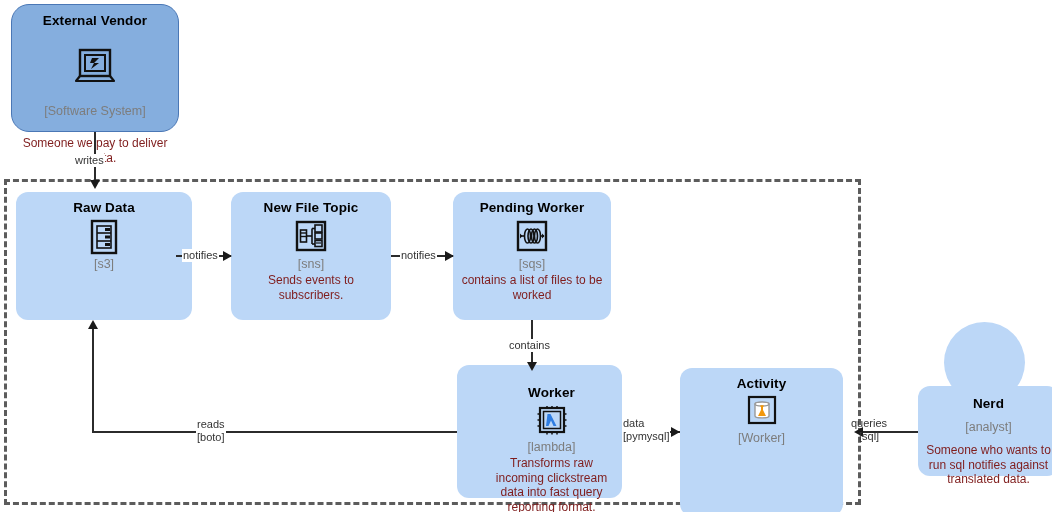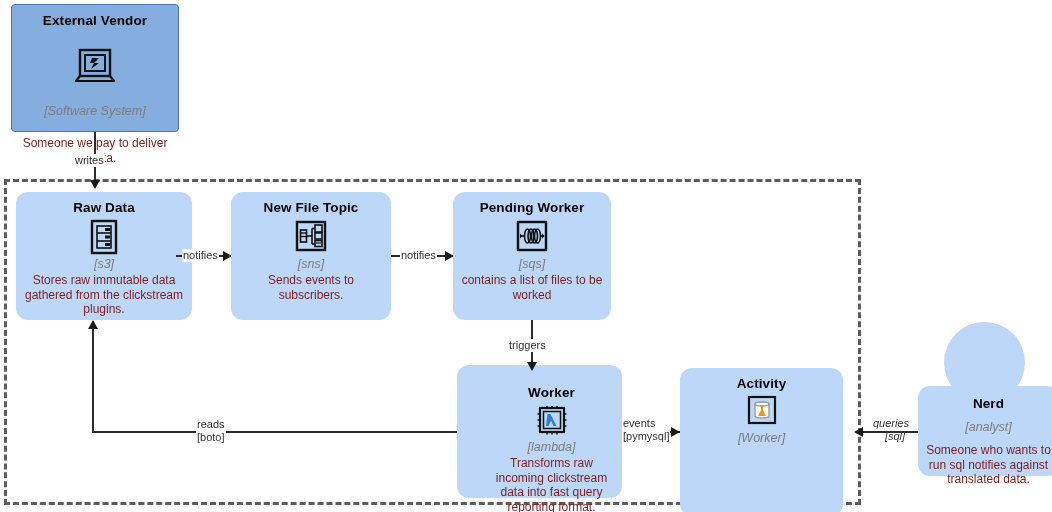--- a/index.html
+++ b/index.html
@@ -33,34 +33,33 @@
     text-align:center;
     padding:6px 8px 8px 8px;
     display:flex;
     flex-direction:column;
     align-items:center;
     justify-content:flex-start;
   }
   .node.system{
     background:#85aede;
     border:1px solid #4a77b5;
-    border-radius:4px;
+    border-radius:18px;
     gap:16px;
   }
   .node .title{
     font-size:13.5px;
     font-weight:bold;
     color:#000000;
     line-height:1.15;
     margin-top:2px;
     letter-spacing:0.1px;
   }
   .node .tech{
     font-size:12.5px;
-    font-style:italic;
     color:#7d7d7d;
     line-height:1.15;
     margin-top:1px;
   }
   .node .desc{
     font-size:12px;
     color:#7f1d1d;
     line-height:1.22;
     margin-top:2px;
     max-width:100%;
@@ -158,21 +157,20 @@
         <rect x="5" y="2" width="24" height="32" fill="none" stroke="#111" stroke-width="2.4"></rect>
         <rect x="10" y="7" width="14" height="22" fill="none" stroke="#111" stroke-width="1.6"></rect>
         <line x1="10" y1="14" x2="24" y2="14" stroke="#111" stroke-width="1.6"></line>
         <line x1="10" y1="22" x2="24" y2="22" stroke="#111" stroke-width="1.6"></line>
         <rect x="18" y="9" width="5" height="3" fill="#111"></rect>
         <rect x="18" y="16.5" width="5" height="3" fill="#111"></rect>
         <rect x="18" y="24" width="5" height="3" fill="#111"></rect>
       </svg>
     </div>
     <div class="tech">[s3]</div>
-    <div class="desc">Stores raw immutable data gathered from the clickstream plugins.</div>
   </div>
 
   <div class="node" style="left:453px; top:192px; width:158px; height:128px;">
     <div class="title">Pending Worker</div>
     <div class="iconwrap">
       <svg width="42" height="36" viewBox="0 0 42 36" aria-hidden="true">
         <rect x="7" y="3" width="28" height="28" fill="none" stroke="#111" stroke-width="2.4"></rect>
         <ellipse cx="16.5" cy="17" rx="3" ry="7" fill="none" stroke="#111" stroke-width="1.6"></ellipse>
         <ellipse cx="20" cy="17" rx="3" ry="7" fill="none" stroke="#111" stroke-width="1.6"></ellipse>
         <ellipse cx="23.5" cy="17" rx="3" ry="7" fill="none" stroke="#111" stroke-width="1.6"></ellipse>
@@ -273,38 +271,38 @@
 
   <div class="edge h" style="left:391px; top:255px; width:62px;"></div>
   <div class="arrow right" style="left:445px; top:251px;"></div>
   <div class="edge-label" style="left:400px; top:249px;">
     <span>notifies</span>
   </div>
 
   <div class="edge v" style="left:531px; top:320px; height:46px;"></div>
   <div class="arrow down" style="left:527px; top:362px;"></div>
   <div class="edge-label" style="left:508px; top:339px;">
-    <span>triggers</span>
+    <span>contains</span>
   </div>
 
   <div class="edge h" style="left:92px; top:431px; width:365px;"></div>
   <div class="edge v" style="left:92px; top:327px; height:105px;"></div>
   <div class="arrow up" style="left:88px; top:320px;"></div>
   <div class="edge-label" style="left:196px; top:418px;">
     <span>reads</span>
     <span class="l2">[boto]</span>
   </div>
 
   <div class="edge h" style="left:622px; top:431px; width:58px;"></div>
   <div class="arrow right" style="left:671px; top:427px;"></div>
   <div class="edge-label" style="left:622px; top:417px;">
-    <span>events</span>
+    <span>data</span>
     <span class="l2">[pymysql]</span>
   </div>
 
   <div class="edge h" style="left:860px; top:431px; width:58px;"></div>
   <div class="arrow left" style="left:854px; top:427px;"></div>
-  <div class="edge-label nobg" style="left:872px; top:417px; text-align:center;font-style:italic;">
+  <div class="edge-label nobg" style="left:850px; top:417px; text-align:left;">
     <span>queries</span>
     <span class="l2" style="padding-left:8px;">[sql]</span>
   </div>
 
 </div>
 
 </body></html>

